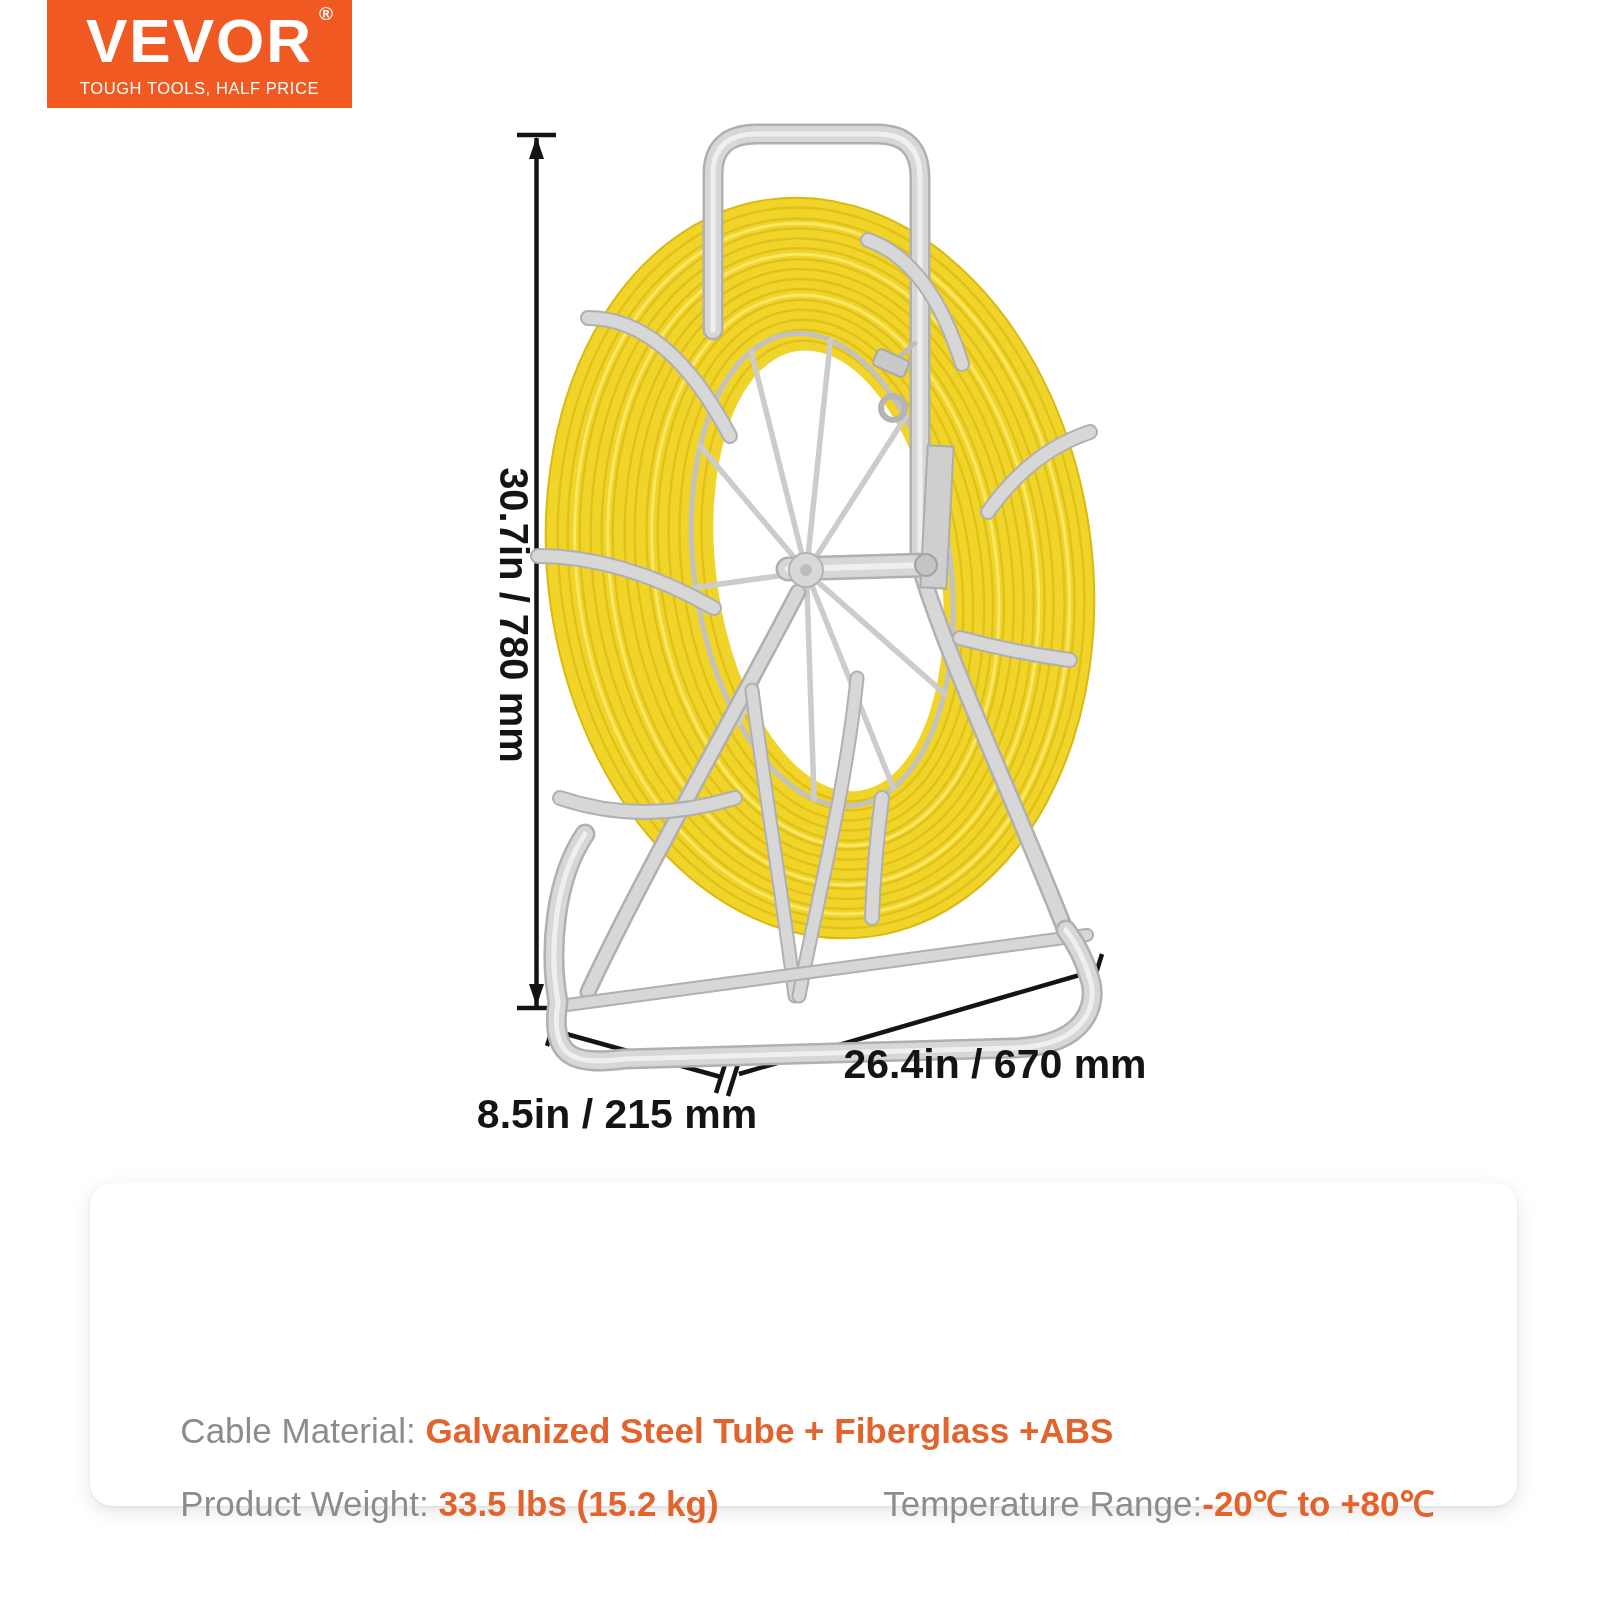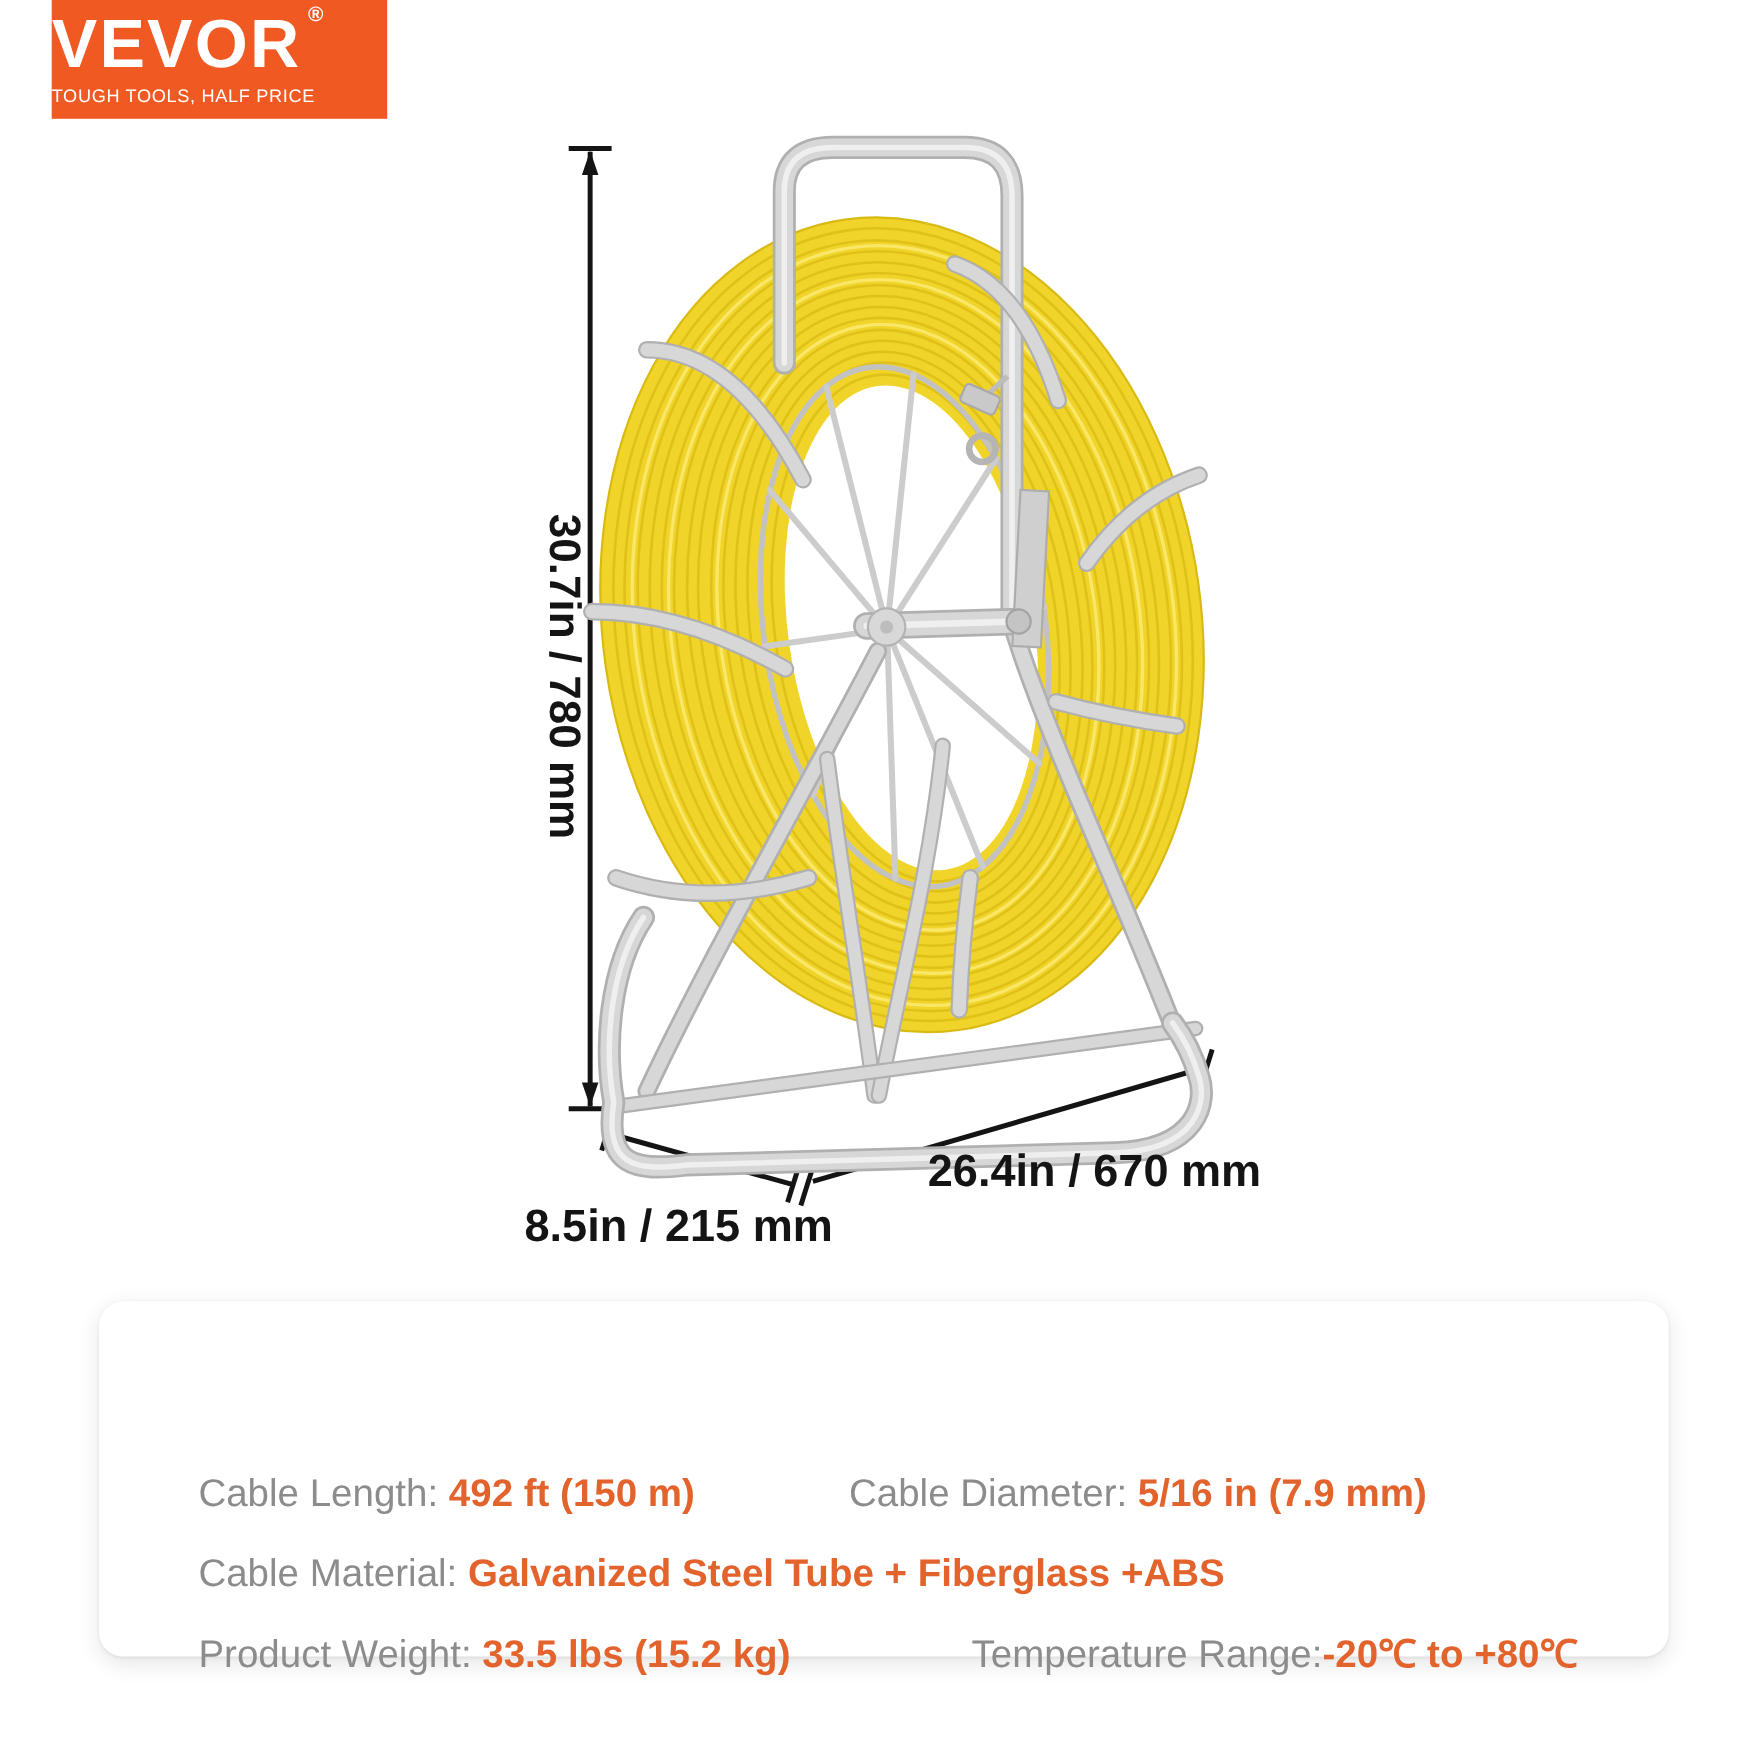--- a/index.html
+++ b/index.html
@@ -9,21 +9,21 @@
     --frame-highlight:#f3f3f3; --card-bg:#ffffff; --page-bg:#ffffff;
   }
   *{margin:0;padding:0;box-sizing:border-box}
   html,body{width:1600px;height:1600px;background:var(--page-bg);overflow:hidden;
     font-family:"Liberation Sans",sans-serif}
   .stage{position:relative;width:1600px;height:1600px}
 
   
   .logo{position:absolute;left:47px;top:0;width:305px;height:108px;
     background:var(--brand-orange);color:#fff;display:flex;flex-direction:column;
-    align-items:flex-start;justify-content:center}
+    align-items:center;justify-content:center}
   .logo-brand-row{position:relative;font-weight:800;font-size:62px;line-height:1;
     letter-spacing:2px}
   .logo-brand-row .reg{position:absolute;top:-6px;right:-22px;font-size:19px;font-weight:700}
   .logo-tagline{margin-top:7px;font-size:16.5px;font-weight:400;letter-spacing:.6px}
 
   
   .figure{position:absolute;left:0;top:0;width:1600px;height:1180px}
   .dim-line{stroke:var(--dim-black);stroke-width:4.5;fill:none}
   .dim-arrow{fill:var(--dim-black);stroke:none}
   .dim-text{fill:var(--dim-black);font-family:"Liberation Sans",sans-serif;
@@ -191,26 +191,20 @@
       <rect x="874" y="354" width="34" height="18" rx="4" fill="#c9c9c9" stroke="#a9a9a9" stroke-width="2" transform="rotate(24 891 363)"></rect>
       <circle cx="893" cy="408" r="12" fill="none" stroke="#b5b5b5" stroke-width="6"></circle>
     </g>
 
     <text class="dim-text" x="500" y="615" text-anchor="middle" transform="rotate(90 500 615)">30.7in / 780 mm</text>
     <text class="dim-text-lg" x="995" y="1078" text-anchor="middle">26.4in / 670 mm</text>
     <text class="dim-text-lg" x="617" y="1128" text-anchor="middle">8.5in / 215 mm</text>
   </svg>
 
   <div class="spec-card">
-    <div class="spec-row" style="top:103px">
-      <span class="spec-label">Cable Length: </span><span class="spec-value">492 ft (150 m)</span>
-      <span class="col2" style="left:572px">
-        <span class="spec-label">Cable Diameter: </span><span class="spec-value">5/16 in (7.9 mm)</span>
-      </span>
-    </div>
     <div class="spec-row" style="top:176px">
       <span class="spec-label">Cable Material: </span><span class="spec-value">Galvanized Steel Tube + Fiberglass +ABS</span>
     </div>
     <div class="spec-row" style="top:249px">
       <span class="spec-label">Product Weight: </span><span class="spec-value">33.5 lbs (15.2 kg)</span>
       <span class="col2" style="left:684px">
         <span class="spec-label">Temperature Range:</span><span class="spec-value">-20℃ to +80℃</span>
       </span>
     </div>
   </div>

